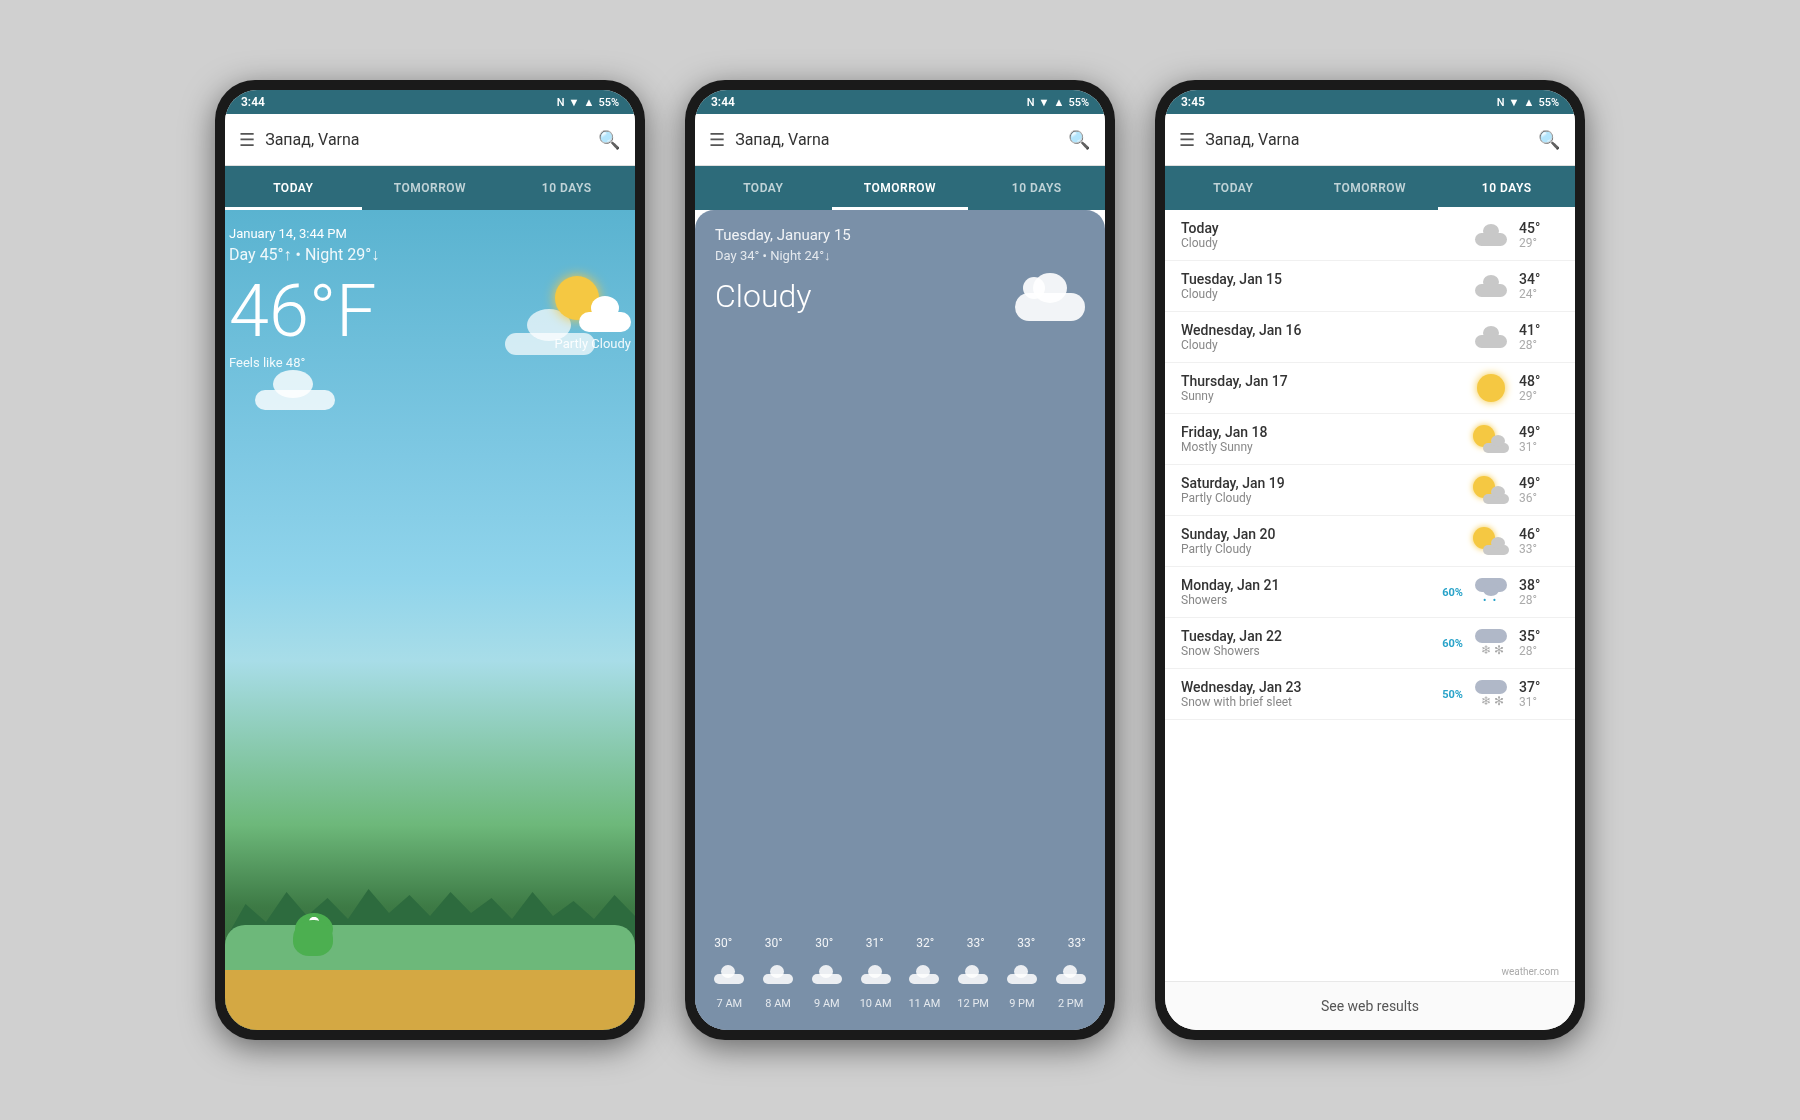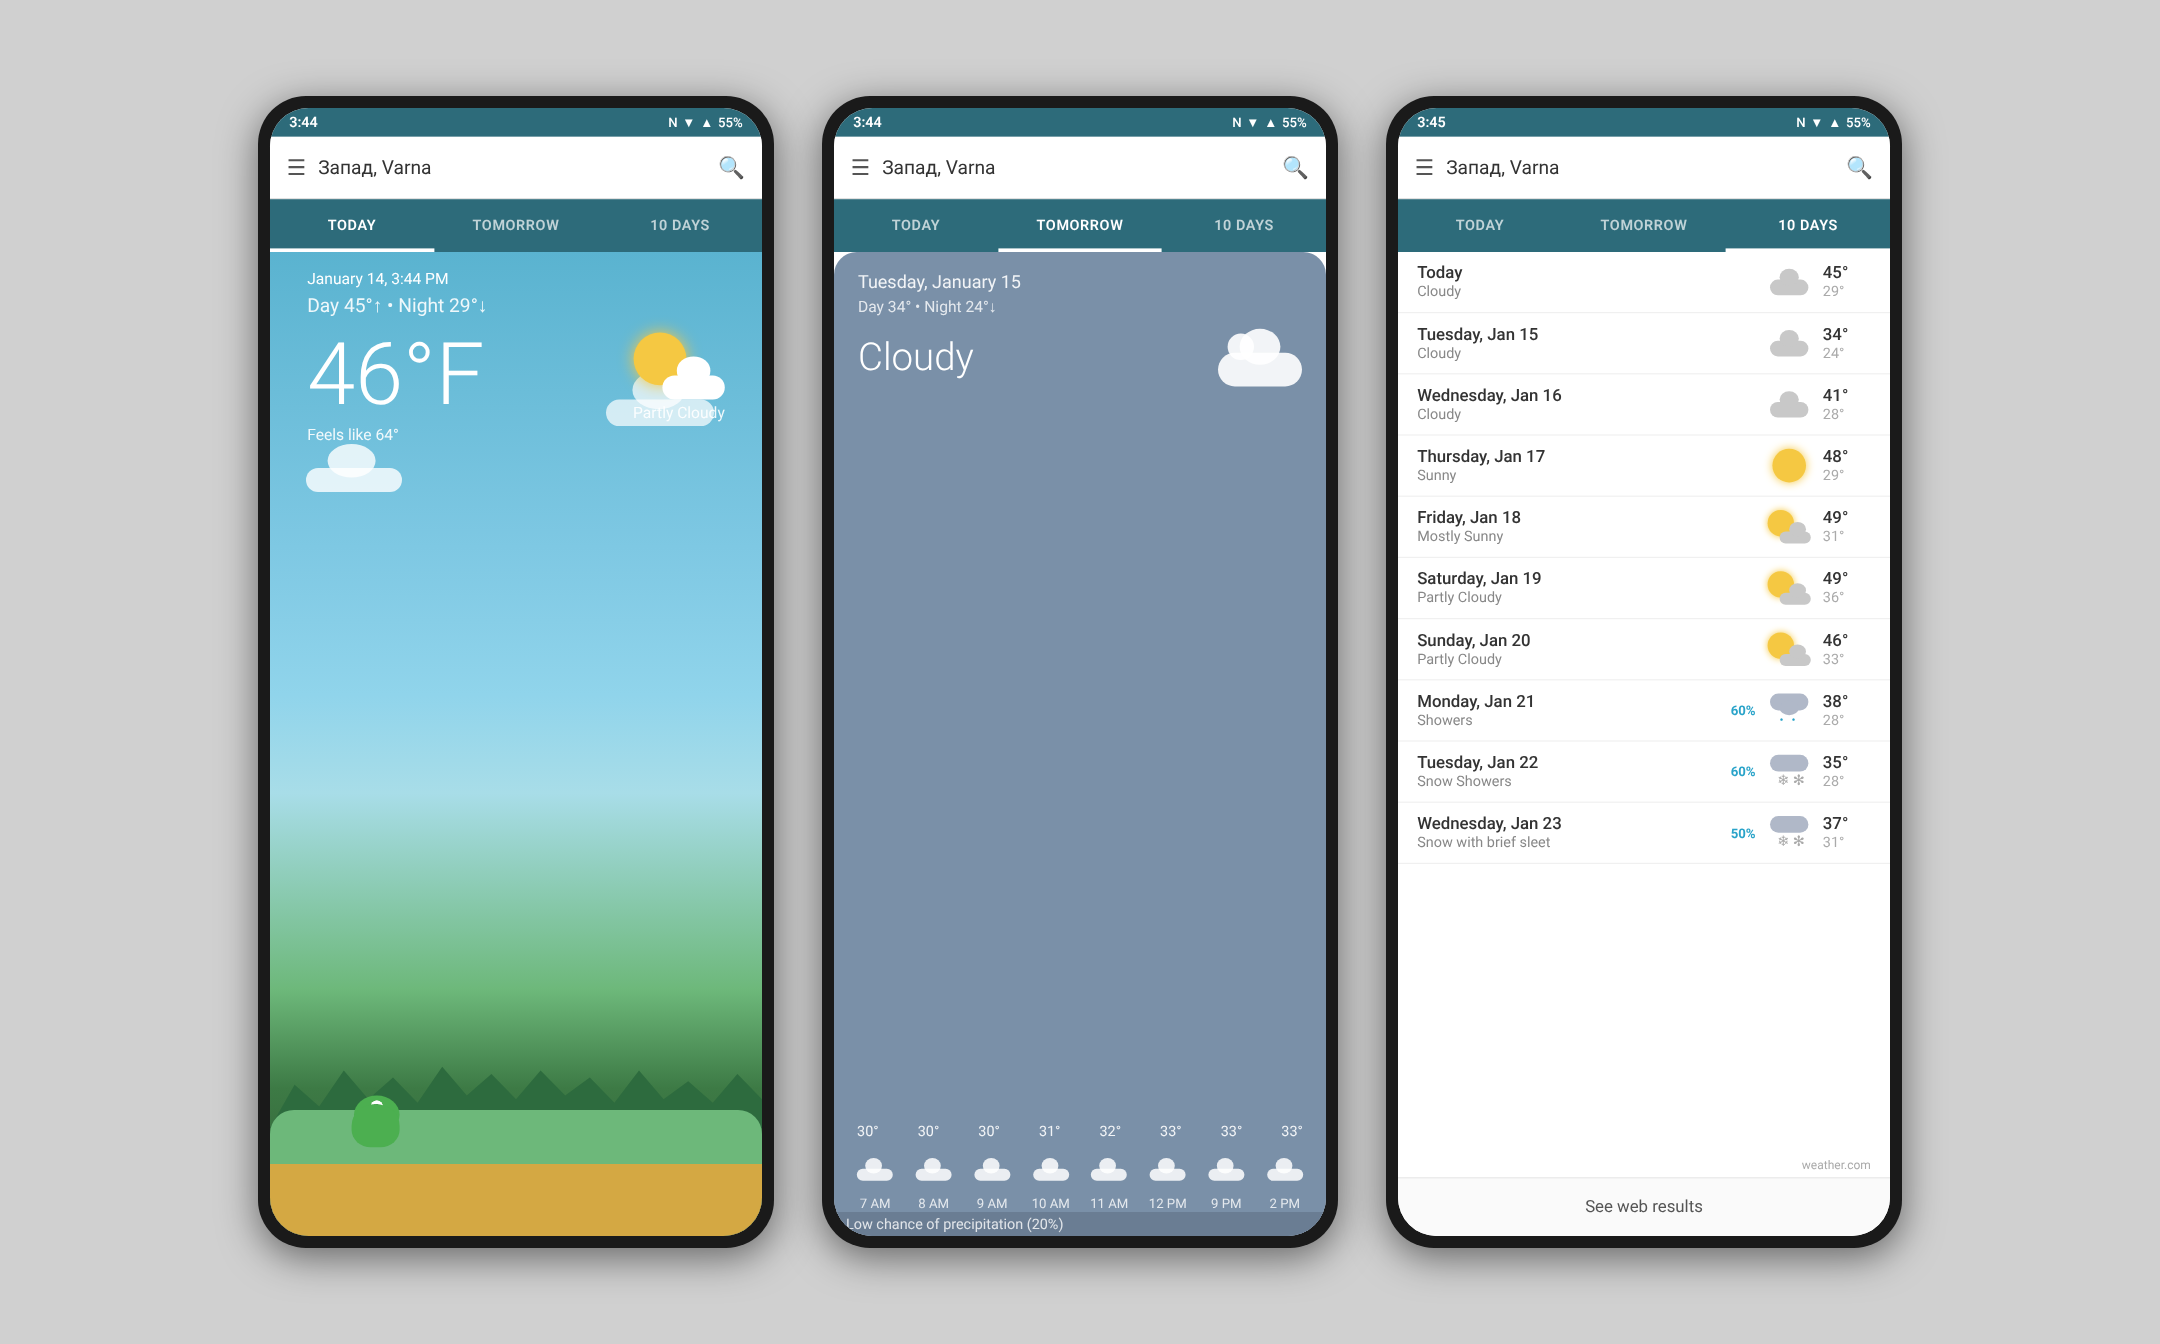--- a/index.html
+++ b/index.html
@@ -116,21 +116,21 @@
 
     
     .sky-scene {
       position: absolute;
       top: 0; left: 0; right: 0; bottom: 0;
     }
 
     .weather-info {
       position: relative;
       z-index: 10;
-      padding: 16px 31px 8px;
+      padding: 16px 4px 8px;
     }
     .weather-date {
       font-size: 13px;
       color: #fff;
       margin-bottom: 4px;
     }
     .weather-range {
       font-size: 16px;
       color: rgba(255,255,255,0.9);
       margin-bottom: 8px;
@@ -739,21 +739,21 @@
           <div class="weather-main">
             <span class="weather-temp">46°F</span>
             <div class="weather-icon-area">
               <div class="sun-cloud-icon">
                 <div class="sun-circle"></div>
                 <div class="cloud-over-sun"></div>
               </div>
               <span class="partly-cloudy-label">Partly Cloudy</span>
             </div>
           </div>
-          <div class="feels-like">Feels like 64°</div>
+          <div class="feels-like">Feels like 48°</div>
         </div>
 
         <div class="landscape">
           <div class="forest-dark"></div>
           <div class="grass"></div>
           <div class="ground"></div>
 
           <div class="frog">
             <div class="frog-head">
               <div class="frog-eye-l"></div>
@@ -857,23 +857,20 @@
         <div class="hourly-labels-row">
           <div class="hourly-label-item">7 AM</div>
           <div class="hourly-label-item">8 AM</div>
           <div class="hourly-label-item">9 AM</div>
           <div class="hourly-label-item">10 AM</div>
           <div class="hourly-label-item">11 AM</div>
           <div class="hourly-label-item">12 PM</div>
           <div class="hourly-label-item">9 PM</div>
           <div class="hourly-label-item">2 PM</div>
         </div>
-        <div class="precipitation-bar">
-          <span class="precip-text">Low chance of precipitation (20%)</span>
-        </div>
       </div>
     </div>
   </div>
 </div>
 
 <div class="phone">
   <div class="phone-screen">
     <div class="status-bar dark">
       <span class="status-time">3:45</span>
       <div class="status-icons">

